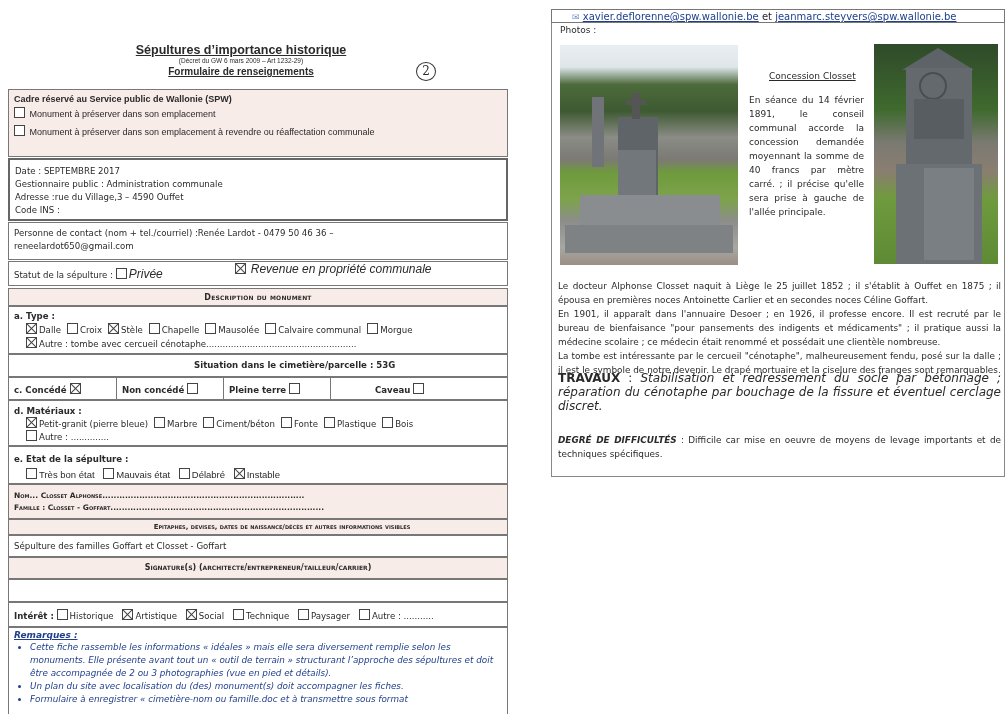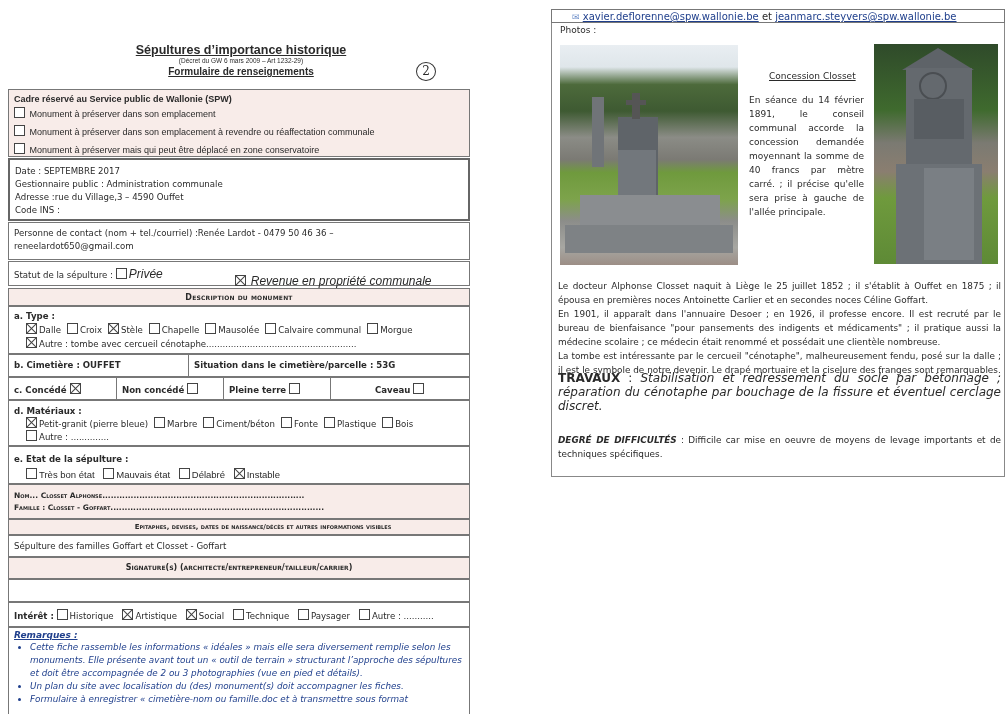--- a/index.html
+++ b/index.html
@@ -21,33 +21,33 @@
   
   #left { position:absolute; left:0; top:0; width:450px; height:714px; }
   .title { position:absolute; left:16px; width:450px; text-align:center; }
   #t1 { top:43px; font-size:12.5px; font-weight:bold; text-decoration:underline; }
   #t2 { top:57px; font-size:6.5px; }
   #t3 { top:66px; font-size:10px; font-weight:bold; text-decoration:underline; }
   #pageno {
     position:absolute; left:416px; top:62px; width:18px; height:17px; border:1px solid #333;
     border-radius:50%; font-size:12px; text-align:center; line-height:17px; font-family:"DejaVu Serif", serif;
   }
-  .box { position:absolute; left:8px; width:462px; border:1px solid #777; box-sizing:border-box; }
+  .box { position:absolute; left:8px; width:500px; border:1px solid #777; box-sizing:border-box; }
   .pink { background:#f8ece9; }
   .sf { font-family:"Liberation Sans", sans-serif; font-size:12px; }
   .cal { font-family:"DejaVu Sans", sans-serif; font-size:8.6px; }
 
   #spw { top:89px; height:68px; padding:4px 5px; }
   #spw .head { font-size:9px; font-weight:bold; margin-bottom:3px; }
   #spw .row { font-size:9px; margin-bottom:6px; }
 
   #info { top:158px; height:63px; padding:5px 5px; line-height:13px; border-width:2px; border-color:#666; }
   #contact { top:222px; height:38px; padding:4px 5px; line-height:13px; }
   #statut { top:261px; height:25px; padding:5px 5px; }
-  #statut .right { position:absolute; left:226px; top:12px; }
+  #statut .right { position:absolute; left:226px; top:0; }
 
   #desc-head { top:288px; height:18px; text-align:center; font-size:8px; font-weight:bold; padding-top:4px; letter-spacing:0.2px; }
   #type { top:306px; height:48px; padding:3px 5px; line-height:13px; }
   #cim { top:354px; height:23px; }
   #conc { top:377px; height:23px; }
   .cell { position:absolute; top:0; height:100%; padding:5px 5px; box-sizing:border-box; border-right:1px solid #777; font-weight:bold; }
   #mat { top:400px; height:46px; padding:4px 5px; line-height:12px; }
   #etat { top:446px; height:38px; padding:4px 5px; line-height:16px; }
   #nom { top:484px; height:35px; padding:5px 5px; font-size:7.5px; font-weight:bold; line-height:12px; font-variant:small-caps; }
   #epi-head { top:519px; height:16px; text-align:center; font-size:7px; font-weight:bold; padding-top:3px; }
@@ -85,21 +85,20 @@
 <div id="left">
   <div class="title" id="t1">Sépultures d’importance historique</div>
   <div class="title" id="t2">(Décret du GW 6 mars 2009 – Art 1232-29)</div>
   <div class="title" id="t3">Formulaire de renseignements</div>
   <div id="pageno">2</div>
 
   <div class="box pink" id="spw">
     <div class="head">Cadre réservé au Service public de Wallonie (SPW)</div>
     <div class="row"><span class="cb"></span> <span>Monument à préserver dans son emplacement</span></div>
     <div class="row"><span class="cb"></span> <span>Monument à préserver dans son emplacement à revendre ou réaffectation communale</span></div>
-    <div class="row"><span class="cb"></span> <span>Monument à préserver mais qui peut être déplacé en zone conservatoire</span></div>
   </div>
 
   <div class="box cal" id="info">
     <div>Date : SEPTEMBRE 2017</div>
     <div>Gestionnaire public : Administration communale</div>
     <div>Adresse :rue du Village,3 – 4590 Ouffet</div>
     <div>Code INS :</div>
   </div>
 
   <div class="box cal" id="contact">
@@ -117,21 +116,20 @@
 
   <div class="box cal" id="type">
     <div style="font-weight:bold;">a.  Type :</div>
     <div class="ind">
       <span class="opt"><span class="cb checked"></span><span>Dalle</span></span><span class="opt"><span class="cb"></span><span>Croix</span></span><span class="opt"><span class="cb checked"></span><span>Stèle</span></span><span class="opt"><span class="cb"></span><span>Chapelle</span></span><span class="opt"><span class="cb"></span><span>Mausolée</span></span><span class="opt"><span class="cb"></span><span>Calvaire communal</span></span><span class="opt"><span class="cb"></span><span>Morgue</span></span>
     </div>
     <div class="ind"><span class="cb checked"></span><span>Autre : tombe avec cercueil cénotaphe.......................................................</span></div>
   </div>
 
   <div class="box cal" id="cim">
-    <div class="cell" style="left:0;width:180px;">b.   Cimetière : OUFFET</div>
     <div class="cell" style="left:180px;width:248px;border-right:none;">Situation dans le cimetière/parcelle : 53G</div>
   </div>
 
   <div class="box cal" id="conc">
     <div class="cell" style="left:0;width:108px;"><span>c.   Concédé</span> <span class="cb checked"></span></div>
     <div class="cell" style="left:108px;width:107px;"><span>Non concédé</span> <span class="cb"></span></div>
     <div class="cell" style="left:215px;width:107px;"><span>Pleine terre</span> <span class="cb"></span></div>
     <div class="cell" style="left:322px;width:106px;border-right:none;margin-left:39px;"><span>Caveau</span> <span class="cb"></span></div>
   </div>
 

